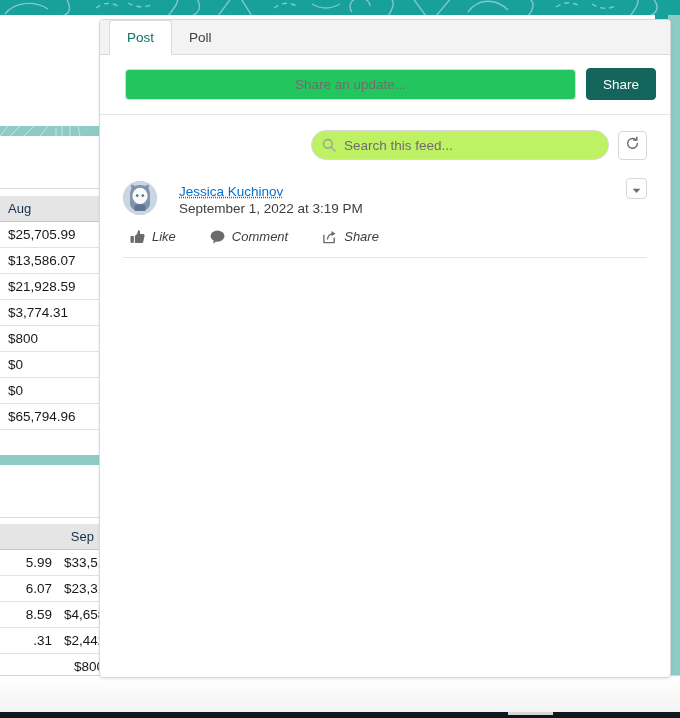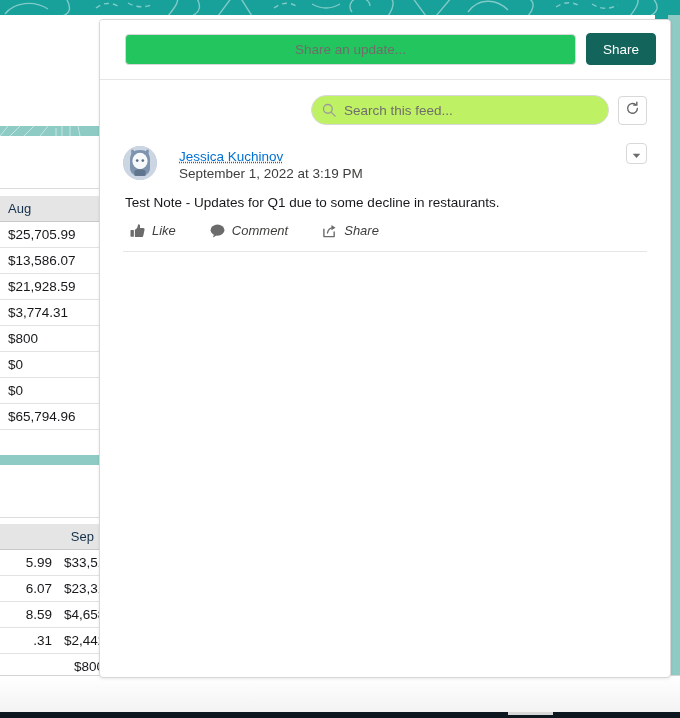--- a/index.html
+++ b/index.html
@@ -524,20 +524,28 @@
     </div>
 
     <div class="bg-bottom-strip"></div>
     <div class="bg-bottom-dark">
       <div class="lightseg"></div>
     </div>
   </div>
 
   <div class="feed-panel">
 
+    <div class="tab-strip">
+      <div class="tab active">
+        <span>Post</span>
+      </div>
+      <div class="tab">
+        <span>Poll</span>
+      </div>
+    </div>
 
     <div class="composer">
       <input class="composer-input" type="text" placeholder="Share an update..." style="">
       <button class="share-btn">Share</button>
     </div>
 
     <div class="search-row">
       <div class="search-box">
         <span class="search-icon">
           <svg width="14" height="14" viewBox="0 0 16 16">
@@ -578,21 +586,20 @@
       </div>
 
       <div class="post-menu">
         <span>
           <svg width="9" height="6" viewBox="0 0 10 7">
             <path d="M0.6 0.8 L5 5.8 L9.4 0.8 Z" fill="#6b6b6b"></path>
           </svg>
         </span>
       </div>
 
-      <div class="post-body">Test Note - Updates for Q1 due to some decline in restaurants.</div>
 
       <div class="post-actions">
         <div class="action">
           <span>
             <svg width="15" height="14" viewBox="0 0 16 15">
               <rect x="0.5" y="6.5" width="3.6" height="7.2" rx="0.6" fill="#6b6b6b"></rect>
               <path d="M5.2 14 L5.2 6.2 C7.1 5.3 8.2 3.6 8.4 1.3 C8.5 0.4 9.2 0.1 9.9 0.5
                        C10.8 1 11 2.2 10.6 4.4 L14.2 4.4 C15.3 4.4 15.8 5.2 15.5 6.3
                        L14.2 12.5 C14 13.4 13.4 14 12.5 14 Z" fill="#6b6b6b"></path>
             </svg>

